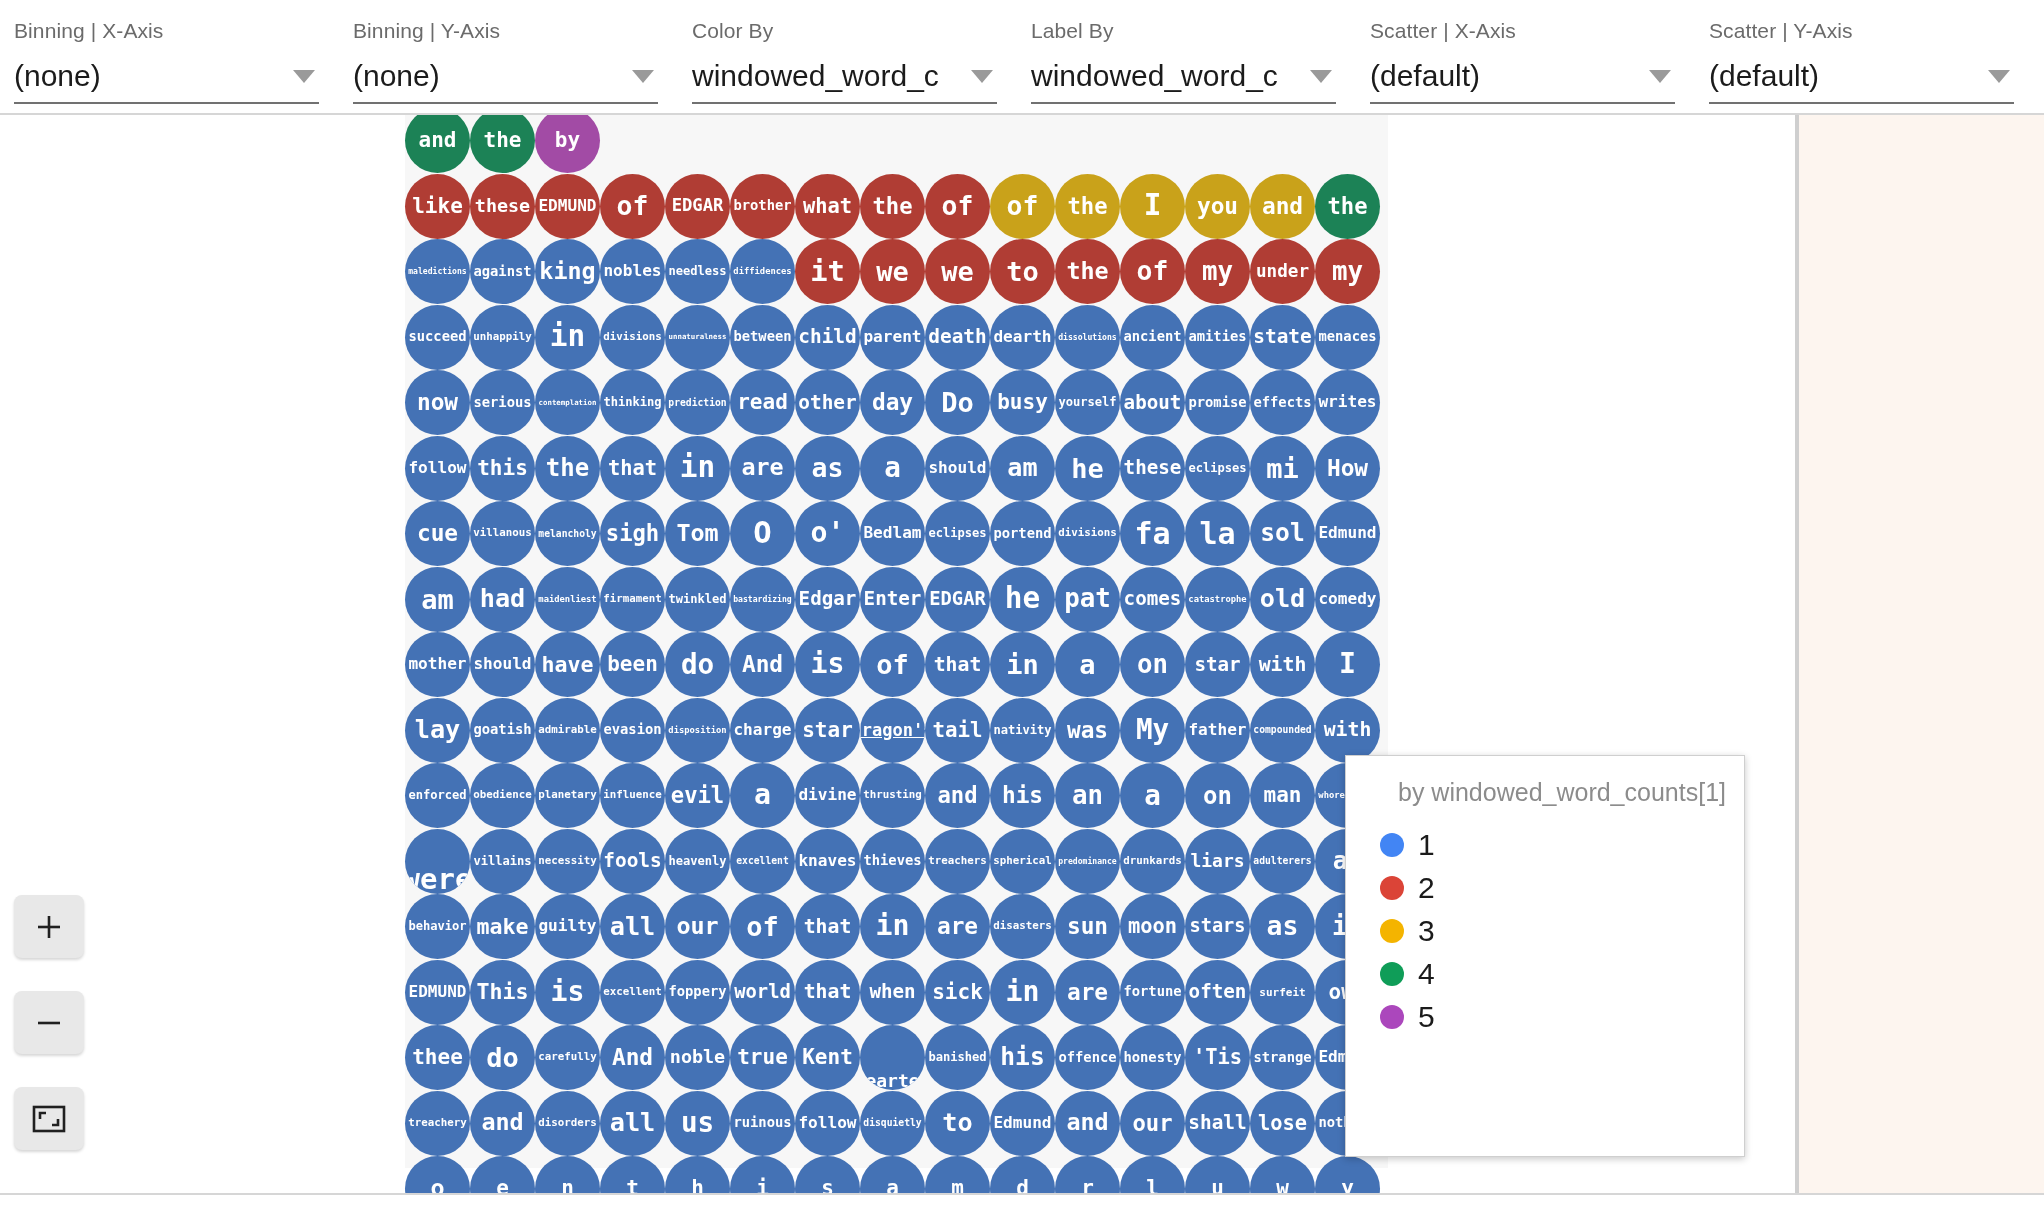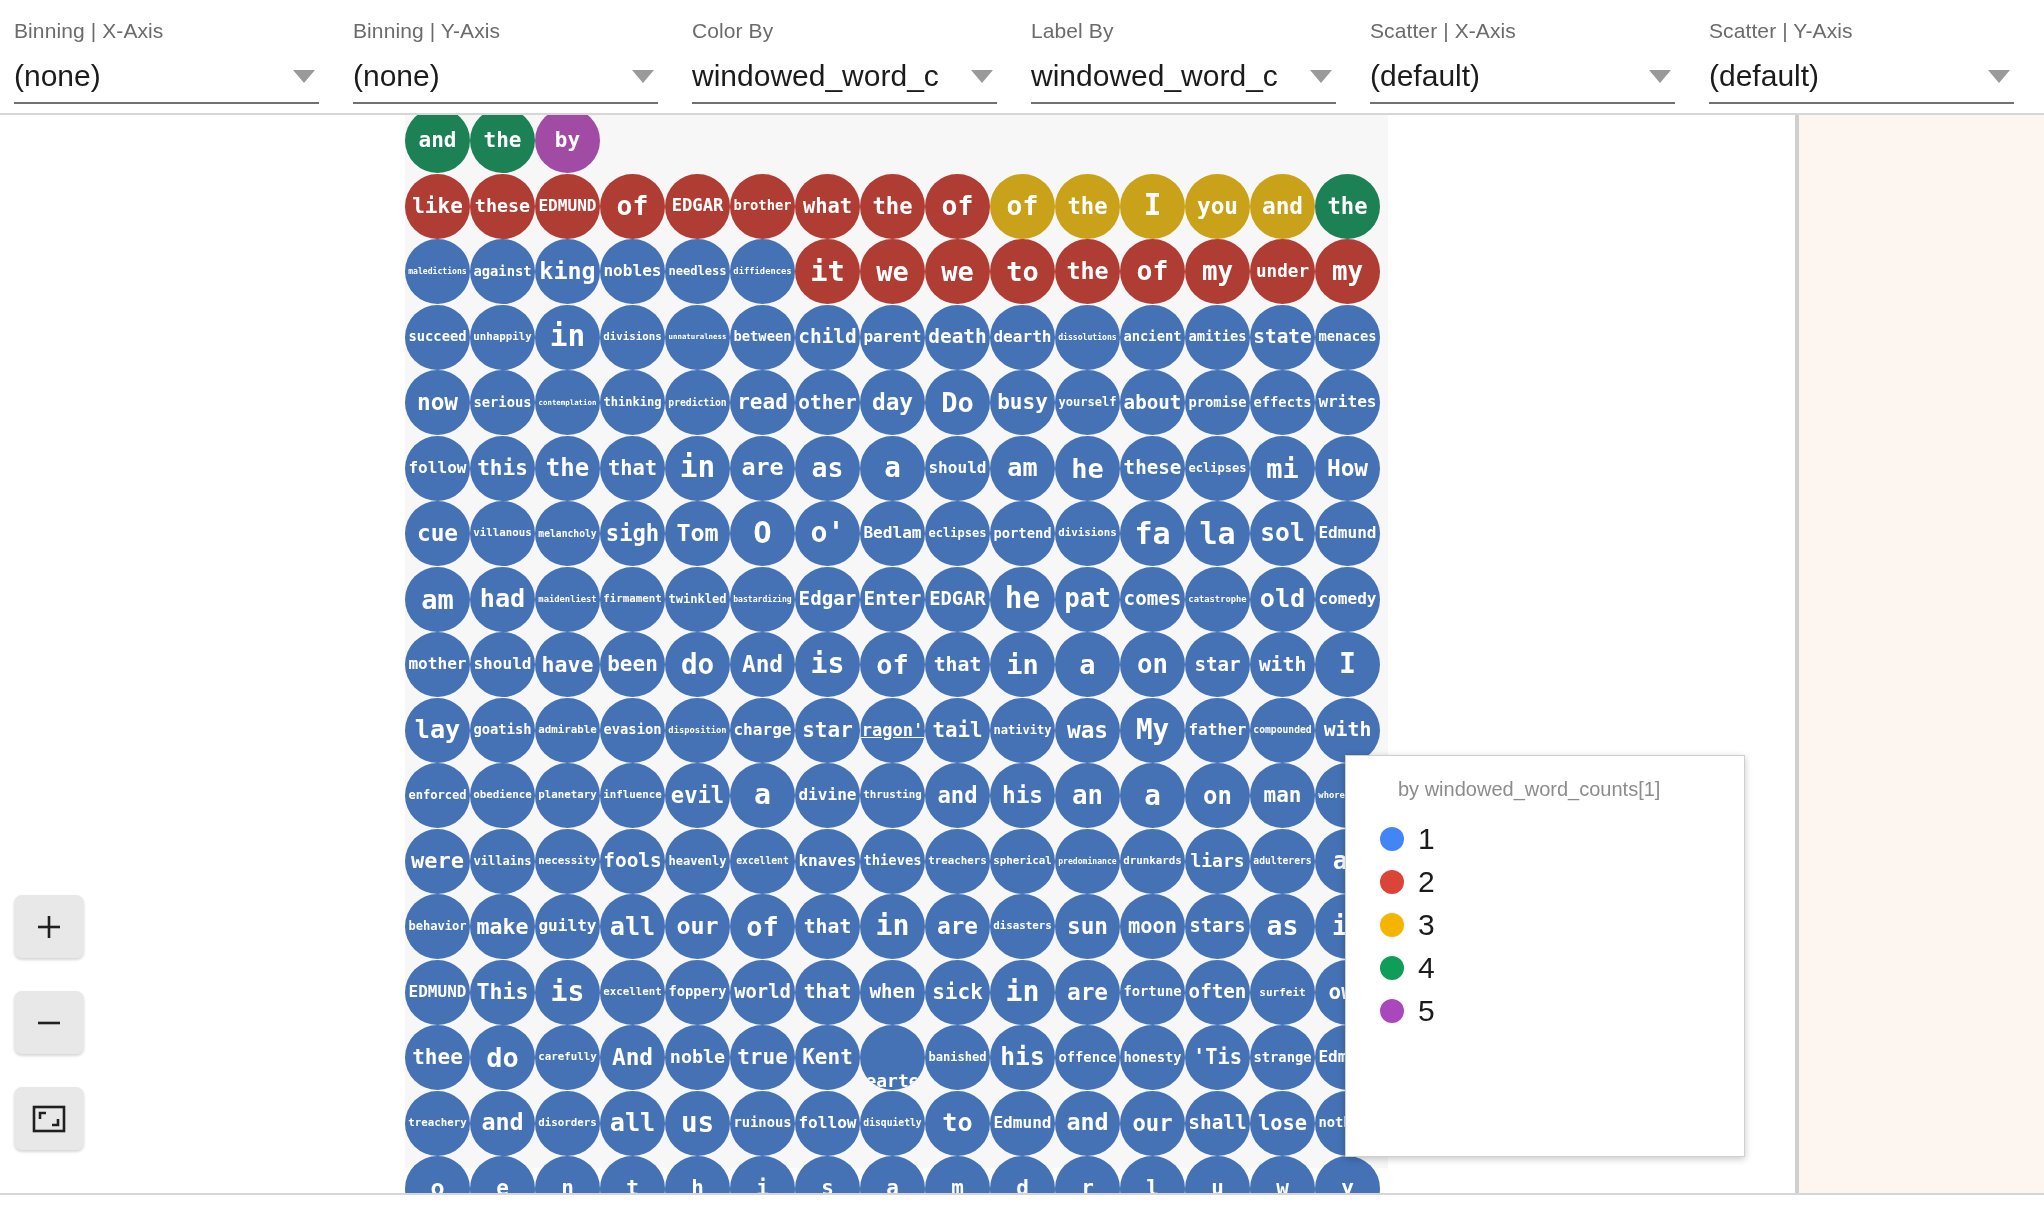--- a/index.html
+++ b/index.html
@@ -129,21 +129,21 @@
     padding:0 24px 0 20px;
     box-sizing:border-box;
     cursor:pointer;
   }
   #legend-title{font-size:29px;color:#23262b;}
   #legend-body{padding:22px 0 0 20px;}
   #legend-section-title{
     font-size:29px;font-weight:bold;color:#3a3430;margin-bottom:4px;
   }
   #legend-subtitle{
-    font-size:20px;color:#8c8c8c;margin:0 0 16px 32px;white-space:nowrap;
+    font-size:25px;color:#8c8c8c;margin:0 0 16px 32px;white-space:nowrap;
   }
   .legend-item{
     display:flex;align-items:center;gap:14px;
     height:43px;margin-left:14px;
     cursor:pointer;
   }
   .legend-swatch{
     width:24px;height:24px;border-radius:50%;flex:0 0 24px;
   }
   .legend-lbl{font-size:30px;color:#1b1b1b;}
@@ -674,21 +674,21 @@
           <span>on</span>
         </div>
         <div class="bubble c1" title="man" style="font-size: 21px;">
           <span>man</span>
         </div>
         <div class="bubble c1" title="whoremaster" style="font-size: 8.8px;">
           <span>whoremaster</span>
         </div>
       </div>
       <div class="brow" style="top: 720.5px;">
-        <div class="bubble c1" title="were" style="font-size: 22px;">
+        <div class="bubble c1" title="were" style="font-size: 29px; align-items: flex-end;">
           <span>were</span>
         </div>
         <div class="bubble c1" title="villains" style="font-size: 12.1px;">
           <span>villains</span>
         </div>
         <div class="bubble c1" title="necessity" style="font-size: 10.8px;">
           <span>necessity</span>
         </div>
         <div class="bubble c1" title="fools" style="font-size: 19.4px;">
           <span>fools</span>

